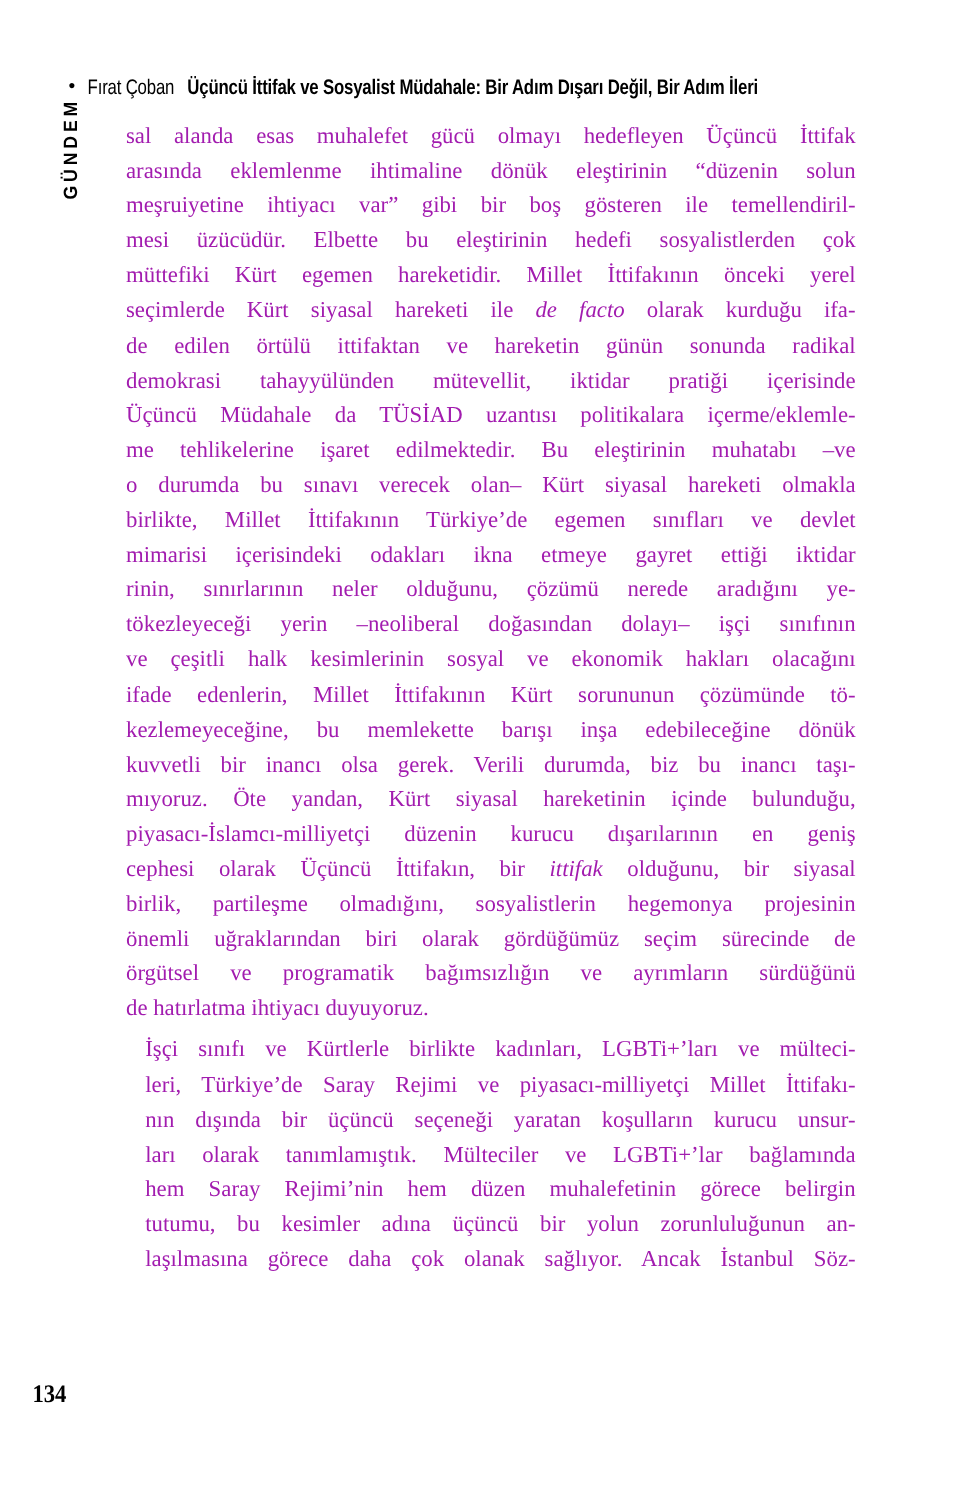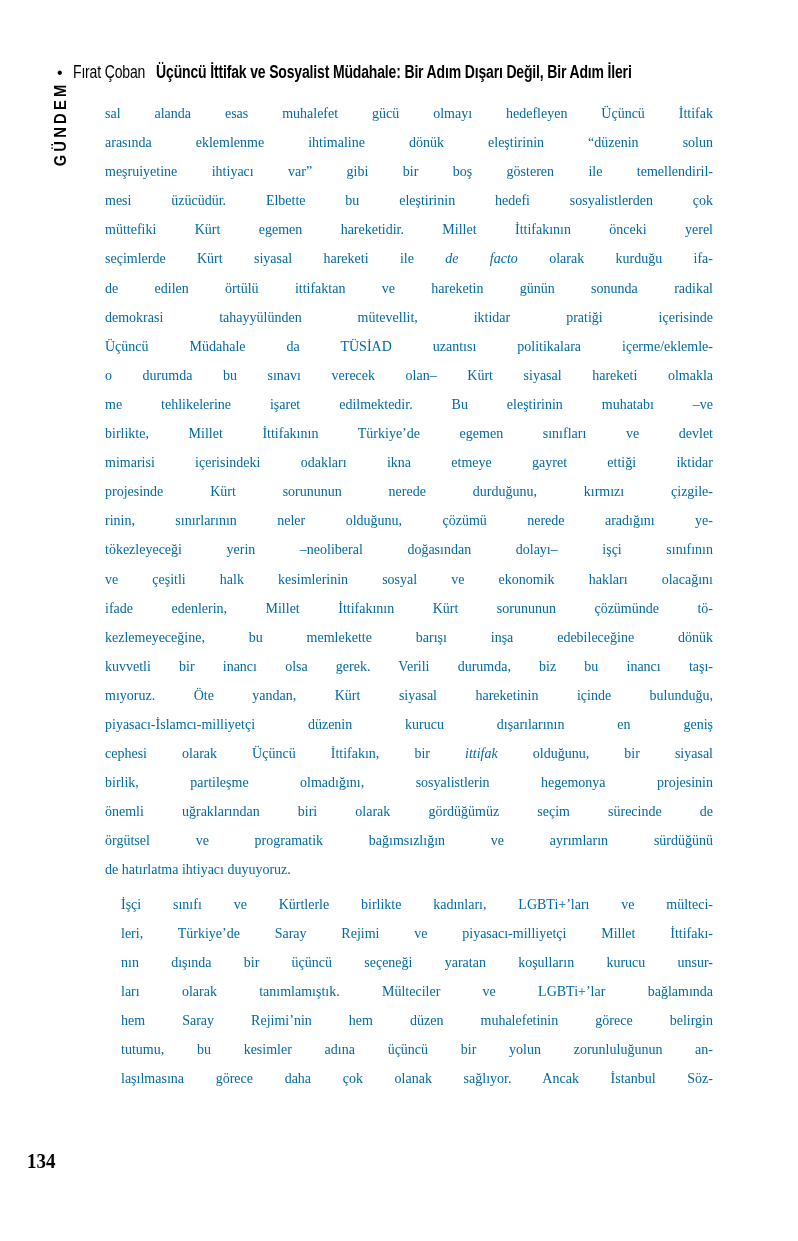--- a/index.html
+++ b/index.html
@@ -50,23 +50,23 @@
     letter-spacing: 3.5px;
     color: #000;
     white-space: nowrap;
   }
   
   .body-text {
     position: absolute;
     left: 105px;
     top: 99px;
     width: 608px;
-    font-size: 14px;
+    font-size: 19px;
     line-height: 29.1px;
-    color: #0369a1;
+    color: #a21caf;
   }
   .line { text-align: justify; text-align-last: justify; }
   .line.last { text-align-last: left; }
   .it { font-style: italic; }
   .para + .para { margin-top: 5px; margin-left: 16px; }
   
   .folio {
     position: absolute;
     left: 27px;
     top: 1149px;
@@ -96,25 +96,24 @@
       <div class="para">
         <div class="line"><span>sal alanda esas muhalefet gücü olmayı hedefleyen Üçüncü İttifak</span></div>
         <div class="line"><span>arasında eklemlenme ihtimaline dönük eleştirinin “düzenin solun</span></div>
         <div class="line"><span>meşruiyetine ihtiyacı var” gibi bir boş gösteren ile temellendiril-</span></div>
         <div class="line"><span>mesi üzücüdür. Elbette bu eleştirinin hedefi sosyalistlerden çok</span></div>
         <div class="line"><span>müttefiki Kürt egemen hareketidir. Millet İttifakının önceki yerel</span></div>
         <div class="line"><span>seçimlerde Kürt siyasal hareketi ile </span><span class="it">de facto</span><span> olarak kurduğu ifa-</span></div>
         <div class="line"><span>de edilen örtülü ittifaktan ve hareketin günün sonunda radikal</span></div>
         <div class="line"><span>demokrasi tahayyülünden mütevellit, iktidar pratiği içerisinde</span></div>
         <div class="line"><span>Üçüncü Müdahale da TÜSİAD uzantısı politikalara içerme/eklemle-</span></div>
+        <div class="line"><span>me tehlikelerine işaret edilmektedir. Bu eleştirinin muhatabı –ve</span></div>
         <div class="line"><span>o durumda bu sınavı verecek olan– Kürt siyasal hareketi olmakla</span></div>
-        <div class="line"><span>me tehlikelerine işaret edilmektedir. Bu eleştirinin muhatabı –ve</span></div>
         <div class="line"><span>birlikte, Millet İttifakının Türkiye’de egemen sınıfları ve devlet</span></div>
         <div class="line"><span>mimarisi içerisindeki odakları ikna etmeye gayret ettiği iktidar</span></div>
-        <div class="line"><span>projesinde Kürt sorununun nerede durduğunu, kırmızı çizgile-</span></div>
         <div class="line"><span>rinin, sınırlarının neler olduğunu, çözümü nerede aradığını ye-</span></div>
         <div class="line"><span>tökezleyeceği yerin –neoliberal doğasından dolayı– işçi sınıfının</span></div>
         <div class="line"><span>ve çeşitli halk kesimlerinin sosyal ve ekonomik hakları olacağını</span></div>
         <div class="line"><span>ifade edenlerin, Millet İttifakının Kürt sorununun çözümünde tö-</span></div>
         <div class="line"><span>kezlemeyeceğine, bu memlekette barışı inşa edebileceğine dönük</span></div>
         <div class="line"><span>kuvvetli bir inancı olsa gerek. Verili durumda, biz bu inancı taşı-</span></div>
         <div class="line"><span>mıyoruz. Öte yandan, Kürt siyasal hareketinin içinde bulunduğu,</span></div>
         <div class="line"><span>piyasacı-İslamcı-milliyetçi düzenin kurucu dışarılarının en geniş</span></div>
         <div class="line"><span>cephesi olarak Üçüncü İttifakın, bir </span><span class="it">ittifak</span><span> olduğunu, bir siyasal</span></div>
         <div class="line"><span>birlik, partileşme olmadığını, sosyalistlerin hegemonya projesinin</span></div>

